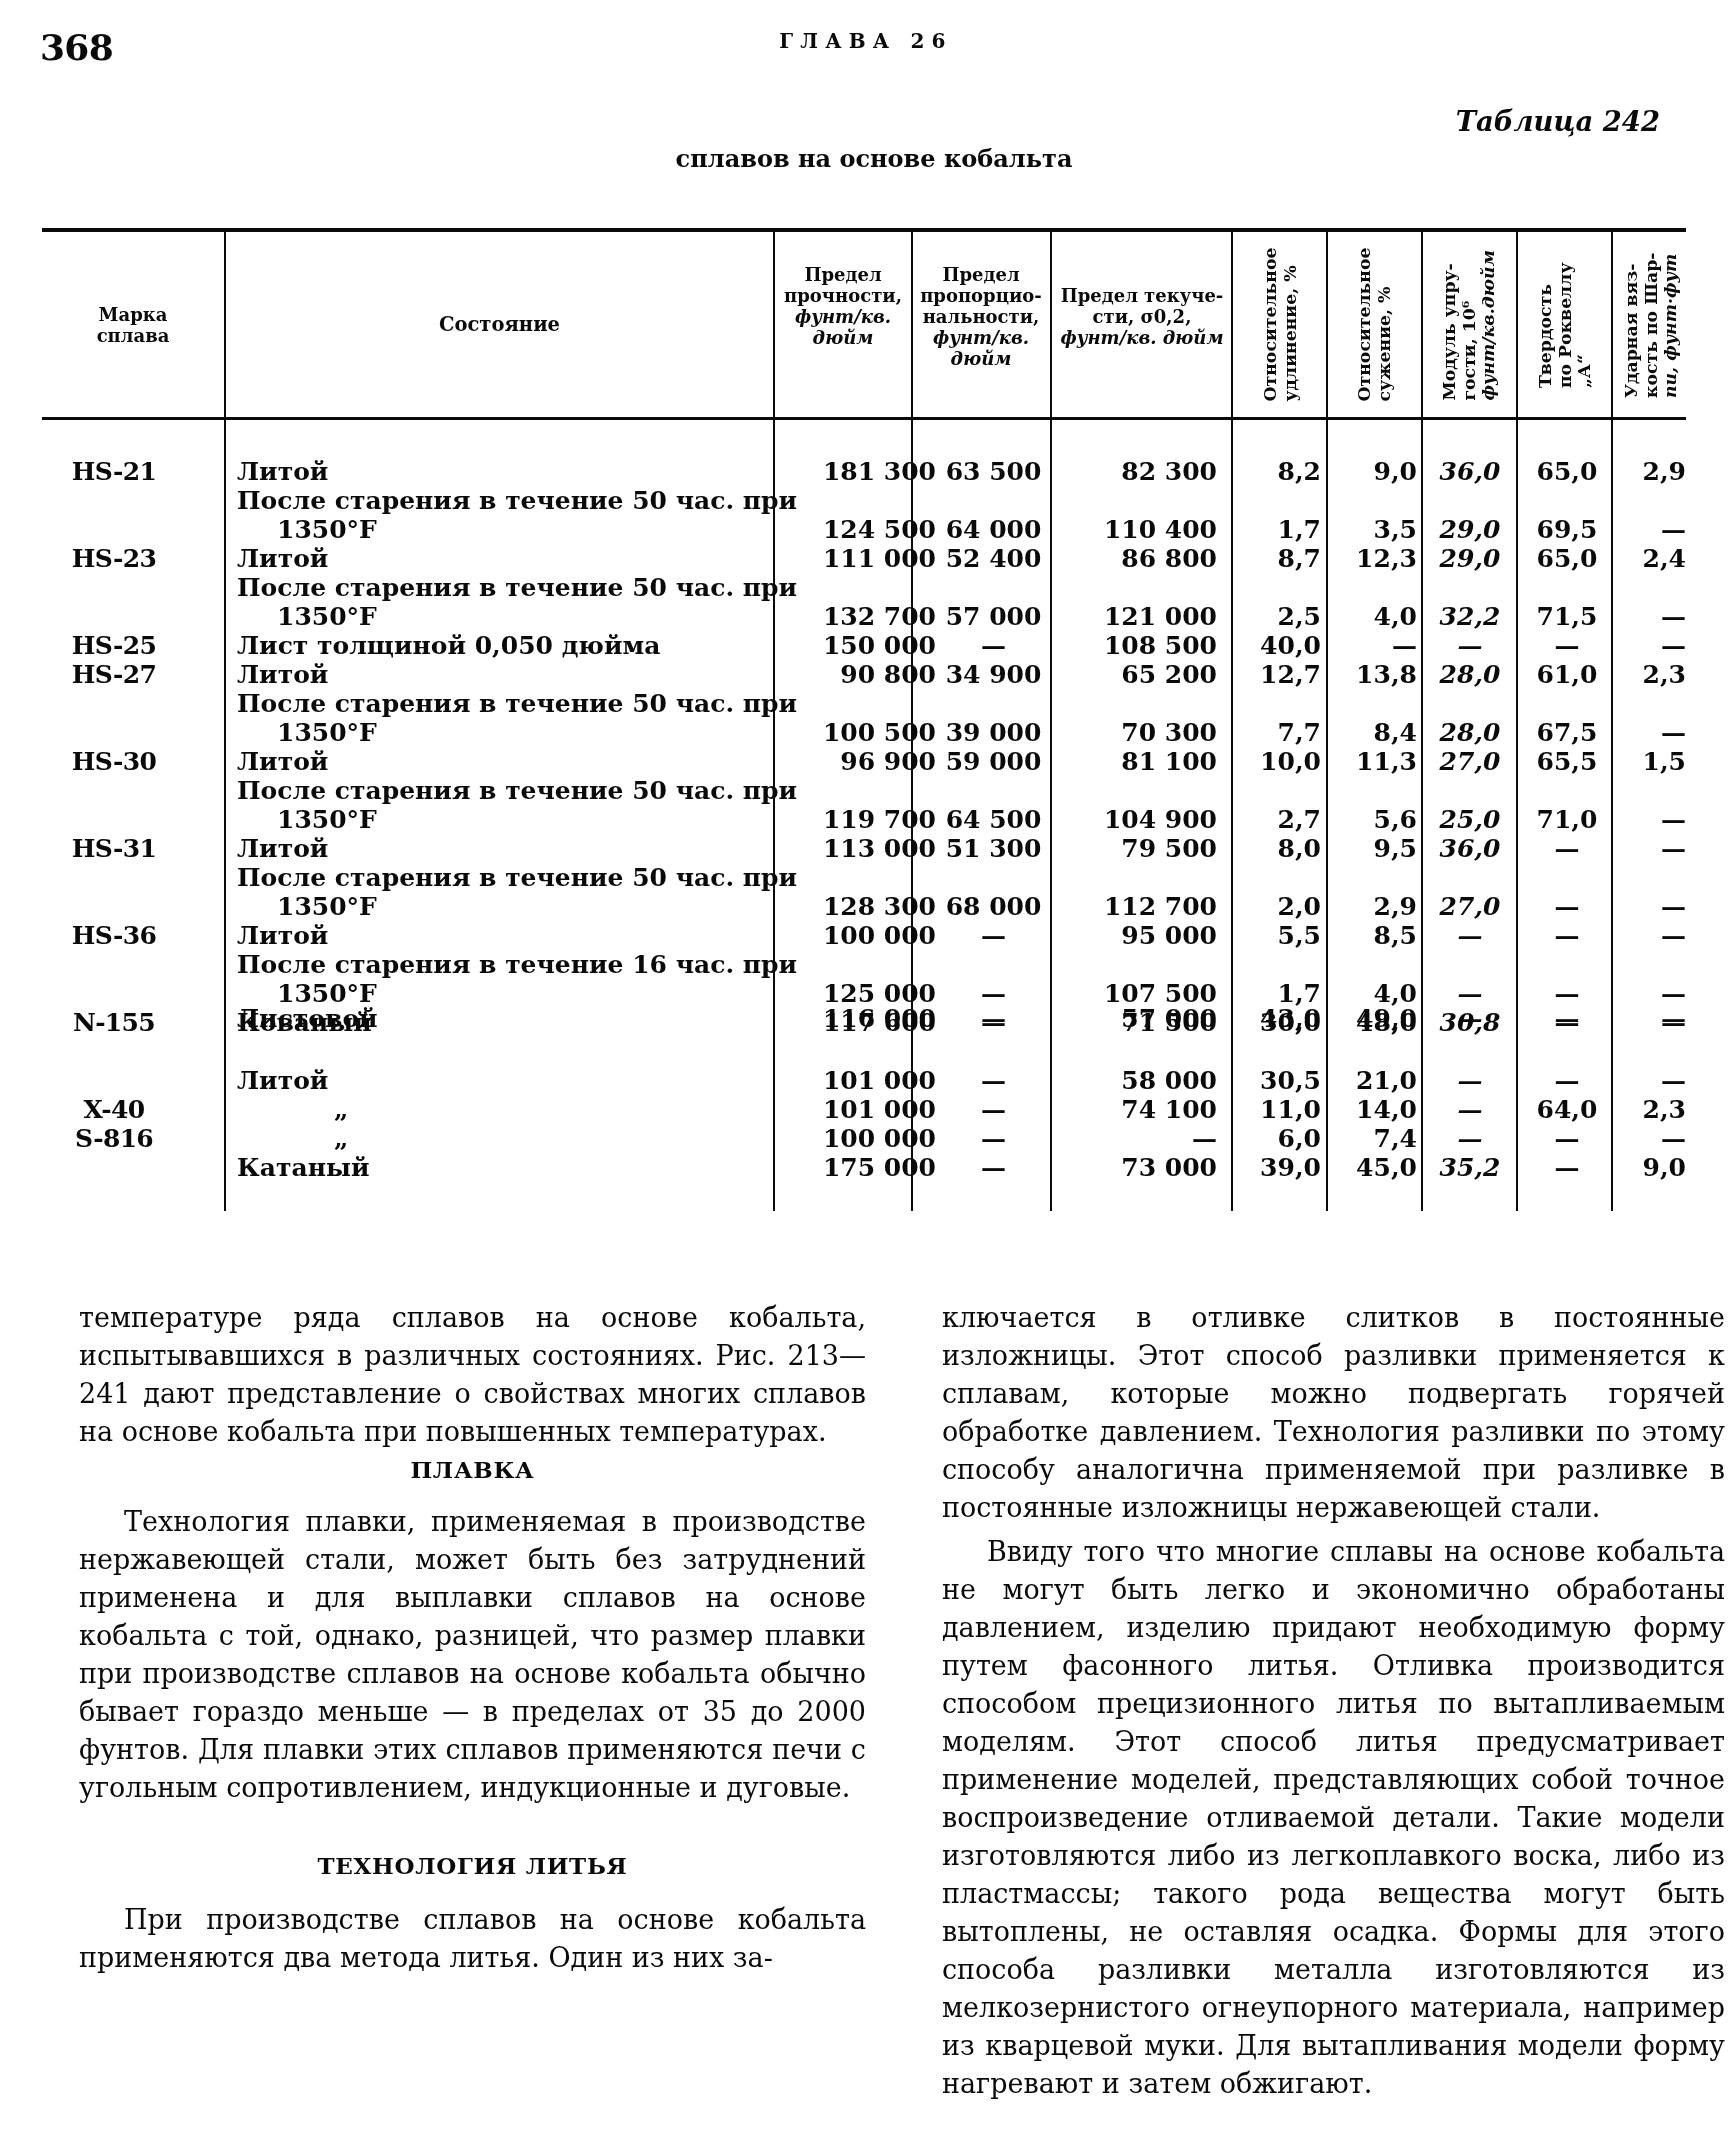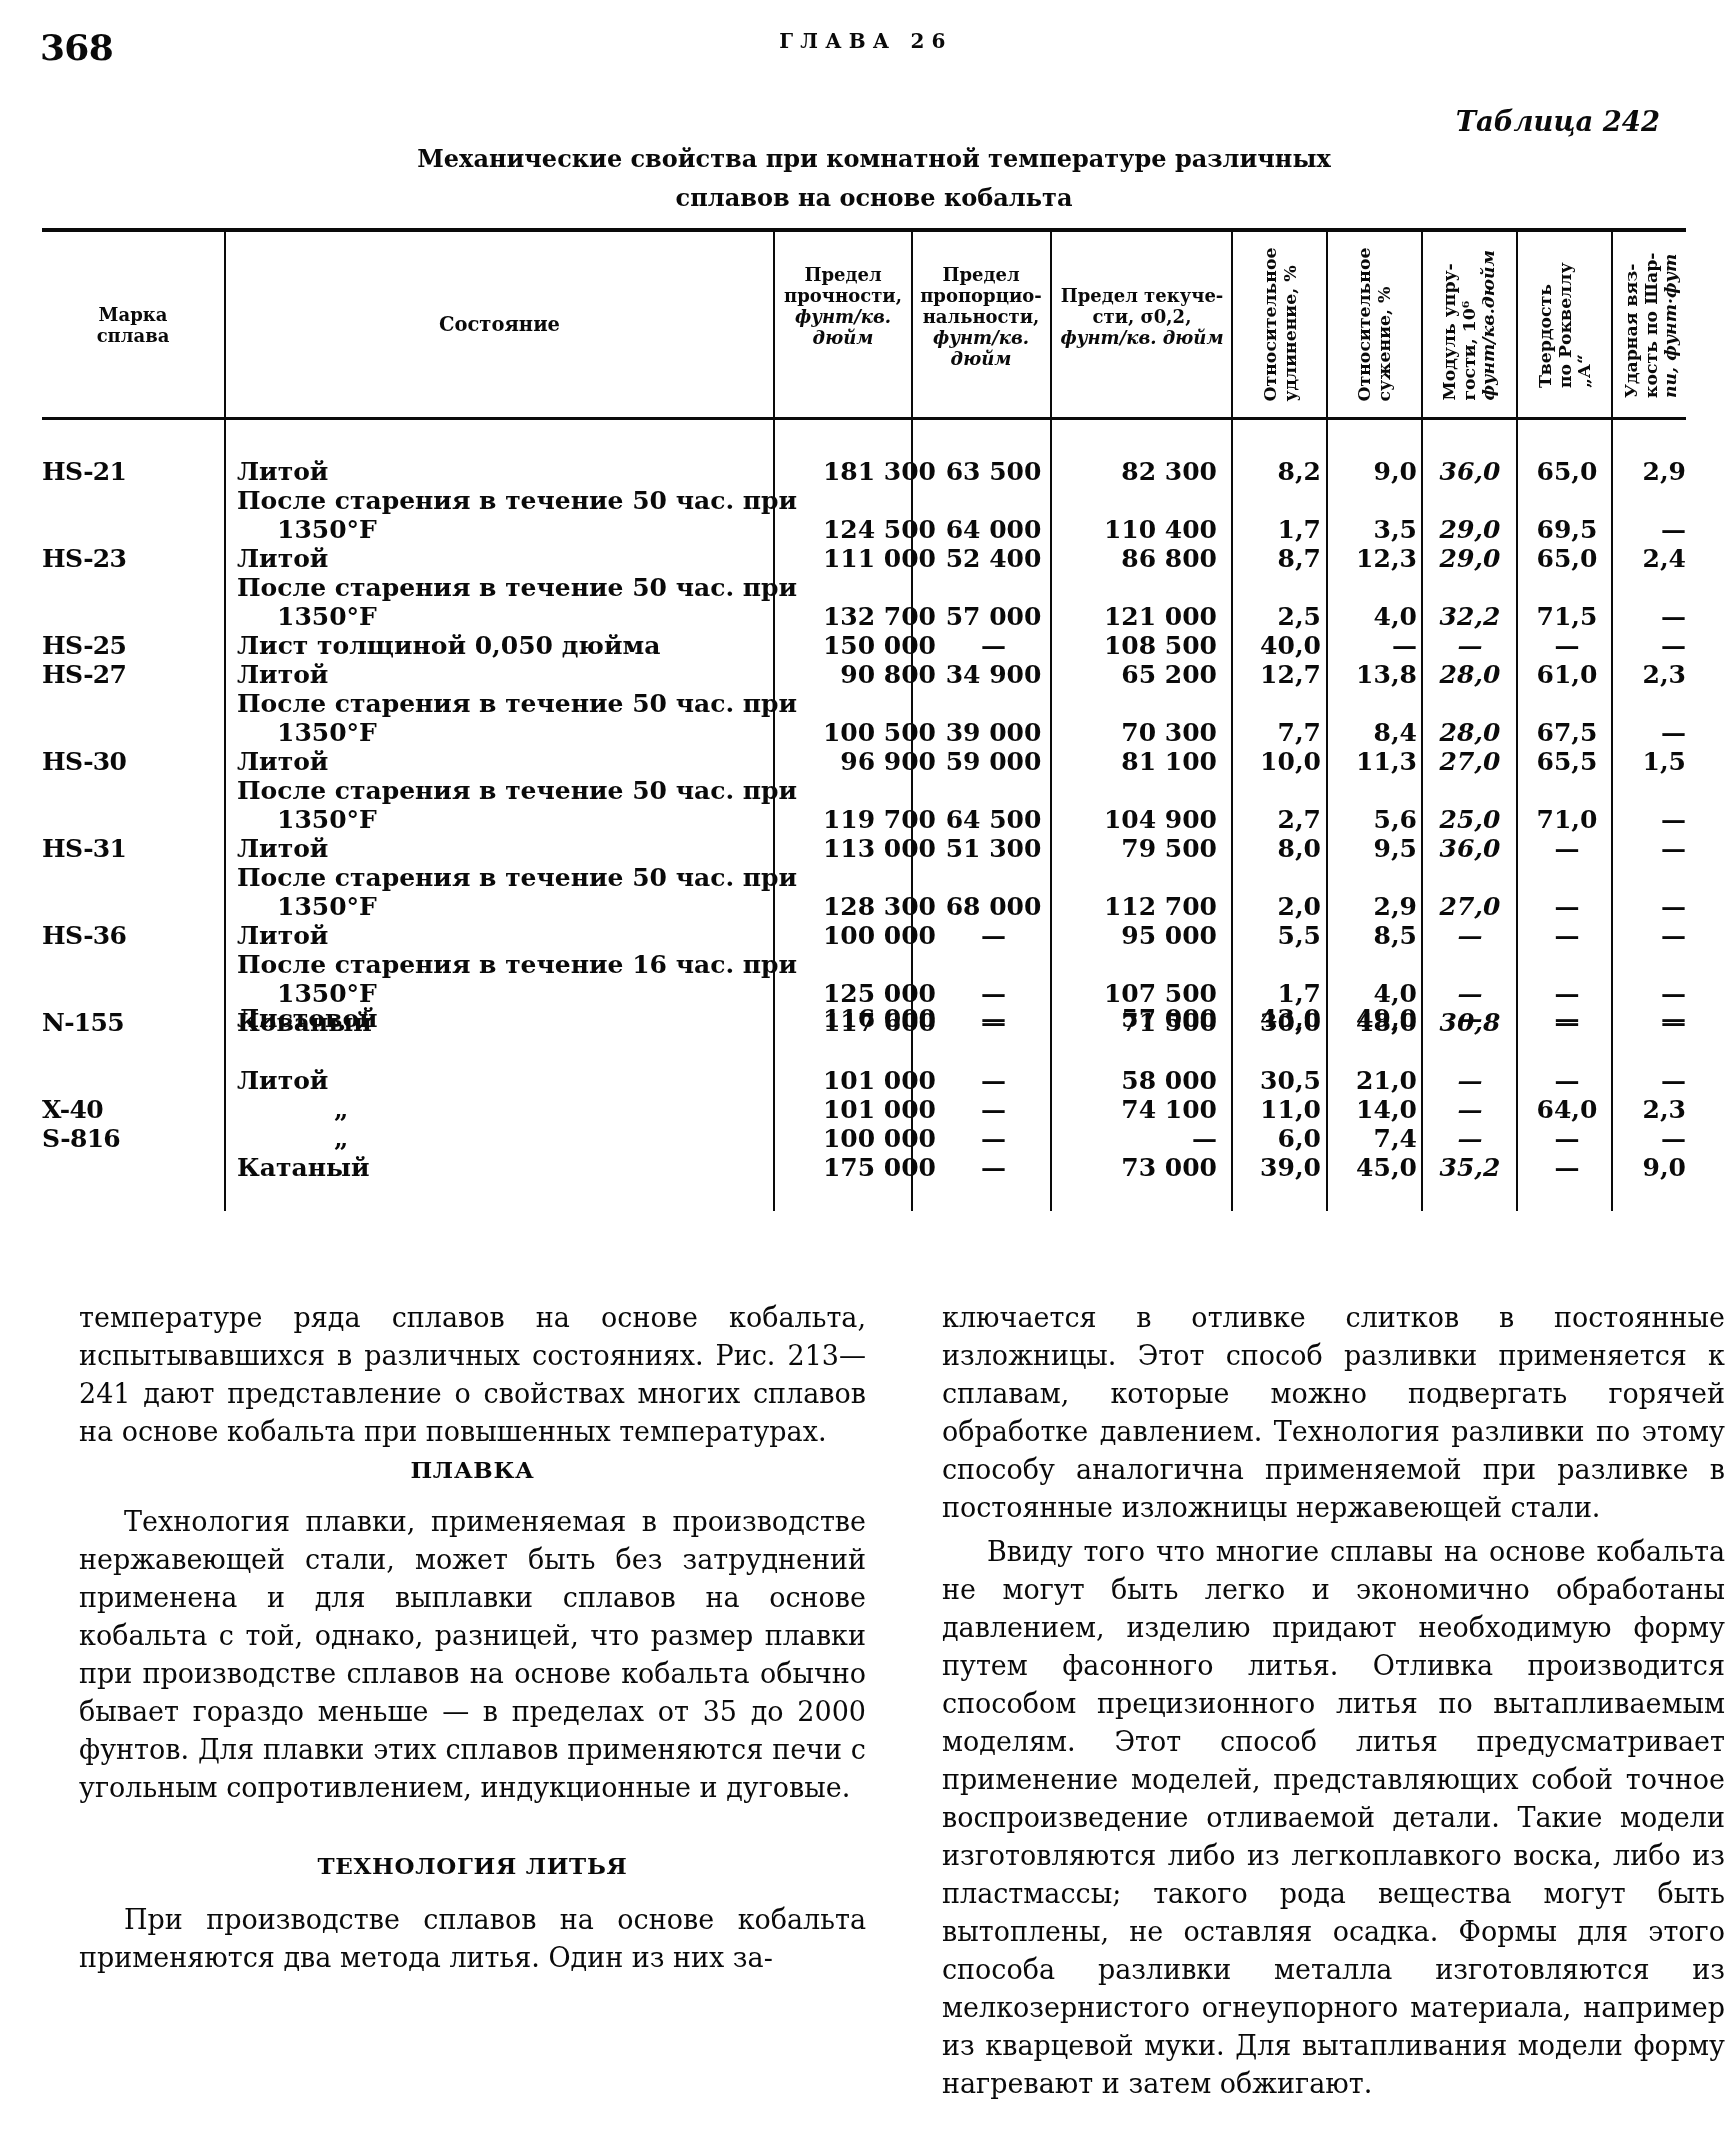--- a/index.html
+++ b/index.html
@@ -19,21 +19,21 @@
   .hcell { position: absolute; top: 5.8px; height: 182px; display: flex; align-items: center; justify-content: center;
            text-align: center; font-weight: bold; font-size: 18px; line-height: 21px; }
   .hcell .it { font-style: italic; }
   .rot { position: absolute; top: 5.8px; height: 182px; display: flex; align-items: center; justify-content: center; }
   .rot > div { transform: rotate(-90deg); white-space: nowrap; font-weight: bold; font-size: 17.3px; line-height: 19.5px; text-align: left; }
   .rot .it { font-style: italic; }
 
   .rows { position: absolute; left: 0; top: 228px; width: 1644px; }
   .row { position: absolute; left: 0; width: 1644px; height: 29px; font-size: 25px; line-height: 29px; }
   .row span { position: absolute; top: 0; white-space: nowrap; }
-  .c-grade { left: 0; width: 144px; text-align: left; font-weight: bold; letter-spacing: -0.7px; }
+  .c-grade { left: 0; width: 144px; text-align: center; font-weight: bold; letter-spacing: -0.7px; }
   .c-state { left: 195px; font-weight: bold; letter-spacing: 0px; }
   .c-state.indent { left: 235px; }
   .c-state.ditto { left: 292px; }
   .num { text-align: right; font-weight: bold; }
   .c1 { left: 735px; width: 159px; }
   .c2 { left: 881px; width: 141px; text-align: center; }
   .c3 { left: 1018px; width: 157px; }
   .c4 { left: 1195px; width: 84px; }
   .c5 { left: 1291px; width: 84px; }
   .c6 { left: 1386px; width: 84px; text-align: center; font-style: italic; }
@@ -51,21 +51,20 @@
   .col-right { left: 902px; top: 1299px; width: 783px; }
   .col-right p.gap { margin-top: 5.8px; }
 </style>
 </head>
 <body>
 
 <div class="abs page-number">368</div>
 <div class="abs chapter">ГЛАВА 26</div>
 <div class="abs table-label">Таблица 242</div>
 <div class="abs table-title">
-  <div>Механические свойства при комнатной температуре различных</div>
   <div>сплавов на основе кобальта</div>
 </div>
 
 <div class="abs tbl">
   <div class="hline" style="top:0;width:1644px;"></div>
   <div class="hline" style="top:189px;width:1644px;height:2.9px;"></div>
 
   <div class="vline" style="left:182px;top:4.3px;height:979px;"></div>
   <div class="vline" style="left:731px;top:4.3px;height:979px;"></div>
   <div class="vline" style="left:869px;top:4.3px;height:979px;"></div>

